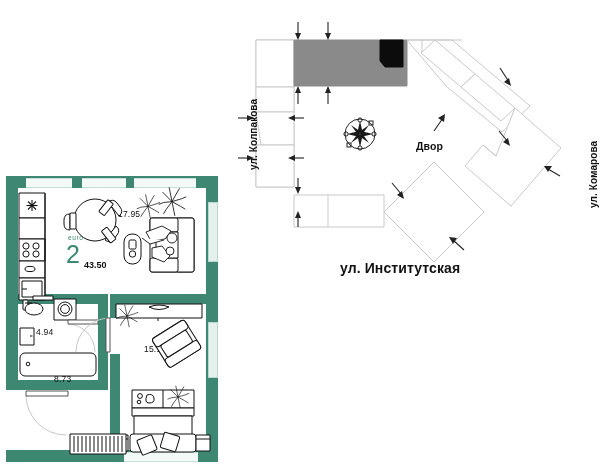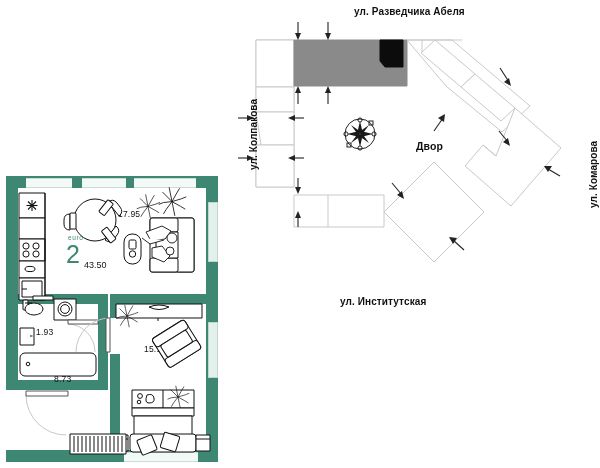--- a/index.html
+++ b/index.html
@@ -11,21 +11,21 @@
 
   
   #plan{position:absolute;left:6px;top:176px;width:212px;height:286px;}
   .wall{position:absolute;background:#3e8873;}
   .room{position:absolute;background:#ffffff;}
   .win{position:absolute;background:#e3f0ec;border:1px solid #bcd7cf;}
   .winH{position:absolute;background:#f3f9f7;border-top:1px solid #c6ded6;border-bottom:1px solid #c6ded6;}
   .area{position:absolute;font-size:8.5px;font-weight:400;color:#111;letter-spacing:.2px;}
   .euro{position:absolute;font-size:6.5px;color:#3e8873;letter-spacing:.6px;}
   .rooms{position:absolute;font-size:25px;color:#3e8873;font-weight:400;line-height:1;}
-  .totalA{position:absolute;font-size:9px;color:#111;font-weight:400;}
+  .totalA{position:absolute;font-size:9px;color:#111;font-weight:700;}
   .furn{position:absolute;}
   .furn svg{display:block;overflow:visible;}
 
   
   #site{position:absolute;left:232px;top:0;width:368px;height:290px;}
   #site svg{position:absolute;left:0;top:0;}
   .bldg{fill:#ffffff;stroke:#c9c9c9;stroke-width:1;}
   .bldg-hl{fill:#8a8a8a;stroke:#8a8a8a;stroke-width:1;}
   .bldg-dark{fill:#0c0c0c;stroke:#0c0c0c;stroke-width:1;}
   .arrow{stroke:#222;stroke-width:1.1;fill:none;}
@@ -64,21 +64,21 @@
     <div class="winH" style="left:76px;top:2px;width:44px;height:8px;"></div>
     <div class="winH" style="left:128px;top:2px;width:62px;height:8px;"></div>
     <div class="win" style="left:202px;top:26px;width:8px;height:58px;"></div>
     <div class="win" style="left:202px;top:146px;width:8px;height:54px;"></div>
     <div class="winH" style="left:118px;top:276px;width:74px;height:8px;"></div>
 
     <div class="area" style="left:112px;top:33px;">17.95</div>
     <div class="euro" style="left:62px;top:58px;">euro</div>
     <div class="rooms" style="left:60px;top:66px;">2</div>
     <div class="totalA" style="left:78px;top:84px;">43.50</div>
-    <div class="area" style="left:30px;top:151px;">1.93</div>
+    <div class="area" style="left:30px;top:151px;">4.94</div>
     <div class="area" style="left:48px;top:198px;">8.73</div>
     <div class="area" style="left:138px;top:168px;">15.16</div>
 
     <div class="furn" style="left:0;top:0;width:212px;height:286px;">
       <svg width="212" height="286" viewBox="0 0 212 286" fill="none" stroke="#111" stroke-width="1" stroke-linejoin="round">
 
         <g>
           <rect x="13" y="17" width="26" height="25" fill="#fff"></rect>
           <g stroke-width="1.1">
             <line x1="26" y1="24" x2="26" y2="35"></line>
@@ -396,22 +396,21 @@
         <polygon class="arrowhead" points="172,199 165,195 170,191"></polygon>
         <g class="arrow">
             <line x1="232" y1="250" x2="221" y2="240"></line>
           </g>
         <polygon class="arrowhead" points="217,237 225,238 221,244"></polygon>
       </g>
     </svg>
 
     <div class="lbl" style="left:184px;top:140px;font-size:10.5px;">Двор</div>
 
-    <div class="lbl" style="left:122px;top:6px;font-size:10px;">ул. Разведчика Абеля</div>
 
     <div class="lbl vert" style="left:16px;top:170px;transform:rotate(-90deg);font-size:10px;">ул. Колпакова</div>
 
     <div class="lbl vert" style="left:356px;top:208px;transform:rotate(-90deg);font-size:10px;">ул. Комарова</div>
 
-    <div class="lbl" style="left:108px;top:260px;font-size:10px;margin-top:36px;">ул. Институтская</div>
+    <div class="lbl" style="left:108px;top:260px;font-size:14px;">ул. Институтская</div>
   </div>
 
 </div>
 
 </body></html>

